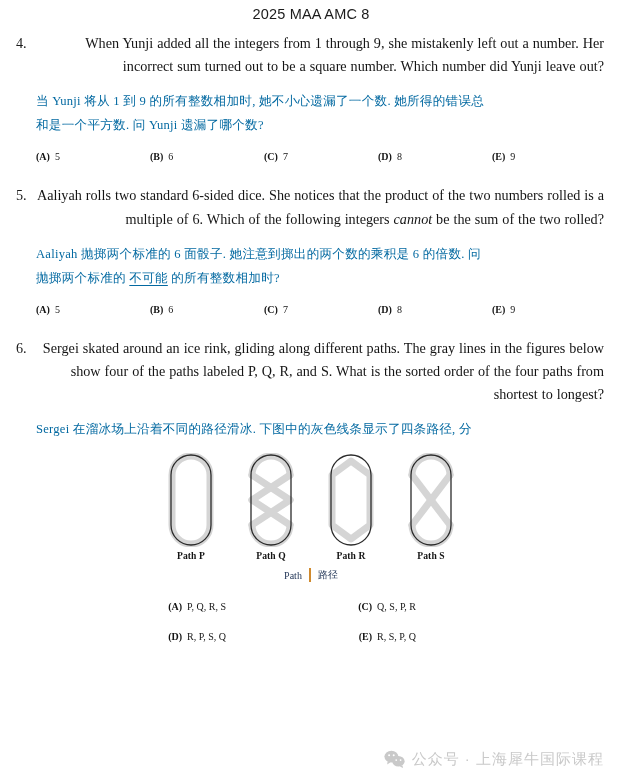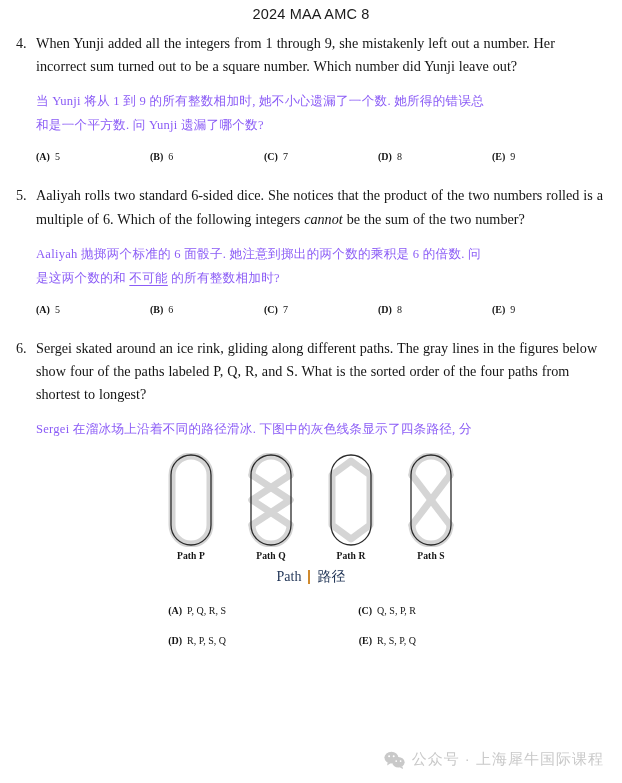--- a/index.html
+++ b/index.html
@@ -40,31 +40,31 @@
     text-align: left;
     color: #1a1a1a;
   }
   .problem-body {
     flex: 1 1 auto;
     min-width: 0;
   }
   .q-en {
     font-size: 14.2px;
     line-height: 23.2px;
-    text-align: left;
+    text-align: right;
     color: #141414;
     word-spacing: .4px;
   }
   .q-en em {
     font-style: italic;
   }
   .q-zh {
     font-size: 12.6px;
     line-height: 24px;
-    color: #8b5cf6;
+    color: #0369a1;
     font-family: "Liberation Serif", "DejaVu Serif", serif;
     letter-spacing: .25px;
   }
   .q-zh u {
     text-decoration: underline;
     text-underline-offset: 2.5px;
   }
 
   
   .gap-en-zh { height: 11px; }
@@ -114,51 +114,51 @@
     font-size: 9.6px;
     font-weight: bold;
     color: #151515;
     letter-spacing: .1px;
   }
   .figure-caption {
     margin-top: 7px;
     display: flex;
     align-items: center;
     gap: 7px;
-    font-size: 14px;
+    font-size: 10px;
     color: #1f3355;
   }
   .figure-caption .cap-bar {
     display: inline-block;
     width: 2px;
     height: 14px;
     background: #d08a2e;
   }
   .figure-caption .cap-zh { color: #1f3355; }
 
   
   .watermark {
     position: absolute;
     right: 18px;
     bottom: 14px;
     display: flex;
-    align-items: flex-end;
+    align-items: flex-start;
     gap: 7px;
     color: #c9c9c9;
     font-size: 15px;
     font-family: "Liberation Sans", "DejaVu Sans", sans-serif;
     letter-spacing: 1px;
     user-select: none;
   }
   .watermark svg { display: block; }
 </style>
 </head>
 <body>
 
-<div class="page-header">2024 MAA AMC 8</div>
+<div class="page-header">2025 MAA AMC 8</div>
 
 <div style="height:10px"></div>
 
 <div class="problem">
   <div class="problem-number">4.</div>
   <div class="problem-body">
     <div class="q-en">When Yunji added all the integers from 1 through 9, she mistakenly left out a number.  Her incorrect sum turned out to be a square number.  Which number did Yunji leave out?</div>
     <div class="gap-en-zh"></div>
     <div class="q-zh">当 Yunji 将从 1 到 9 的所有整数相加时, 她不小心遗漏了一个数. 她所得的错误总</div>
     <div class="q-zh">和是一个平方数. 问 Yunji 遗漏了哪个数?</div>
@@ -171,24 +171,24 @@
       <span class="choice"><b>(E)</b><span>9</span></span>
     </div>
   </div>
 </div>
 
 <div class="gap-prob"></div>
 
 <div class="problem">
   <div class="problem-number">5.</div>
   <div class="problem-body">
-    <div class="q-en"><span>Aaliyah rolls two standard 6-sided dice. She notices that the product of the two numbers rolled is a multiple of 6. Which of the following integers </span><em>cannot</em><span> be the sum of the two number?</span></div>
+    <div class="q-en"><span>Aaliyah rolls two standard 6-sided dice. She notices that the product of the two numbers rolled is a multiple of 6. Which of the following integers </span><em>cannot</em><span> be the sum of the two rolled?</span></div>
     <div class="gap-en-zh"></div>
     <div class="q-zh">Aaliyah 抛掷两个标准的 6 面骰子. 她注意到掷出的两个数的乘积是 6 的倍数. 问</div>
-    <div class="q-zh"><span>是这两个数的和 </span><u>不可能</u><span> 的所有整数相加时?</span></div>
+    <div class="q-zh"><span>抛掷两个标准的 </span><u>不可能</u><span> 的所有整数相加时?</span></div>
     <div class="gap-zh-ch"></div>
     <div class="choices five">
       <span class="choice"><b>(A)</b><span>5</span></span>
       <span class="choice"><b>(B)</b><span>6</span></span>
       <span class="choice"><b>(C)</b><span>7</span></span>
       <span class="choice"><b>(D)</b><span>8</span></span>
       <span class="choice"><b>(E)</b><span>9</span></span>
     </div>
   </div>
 </div>

